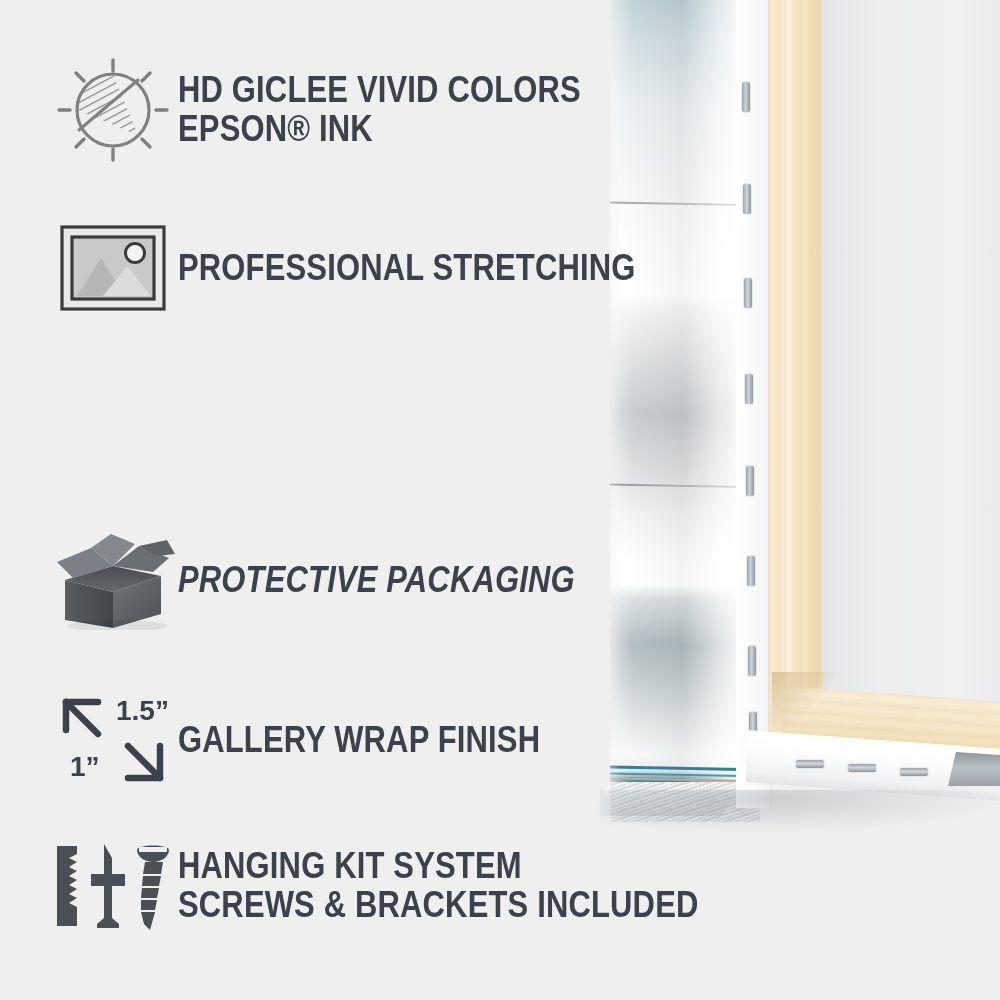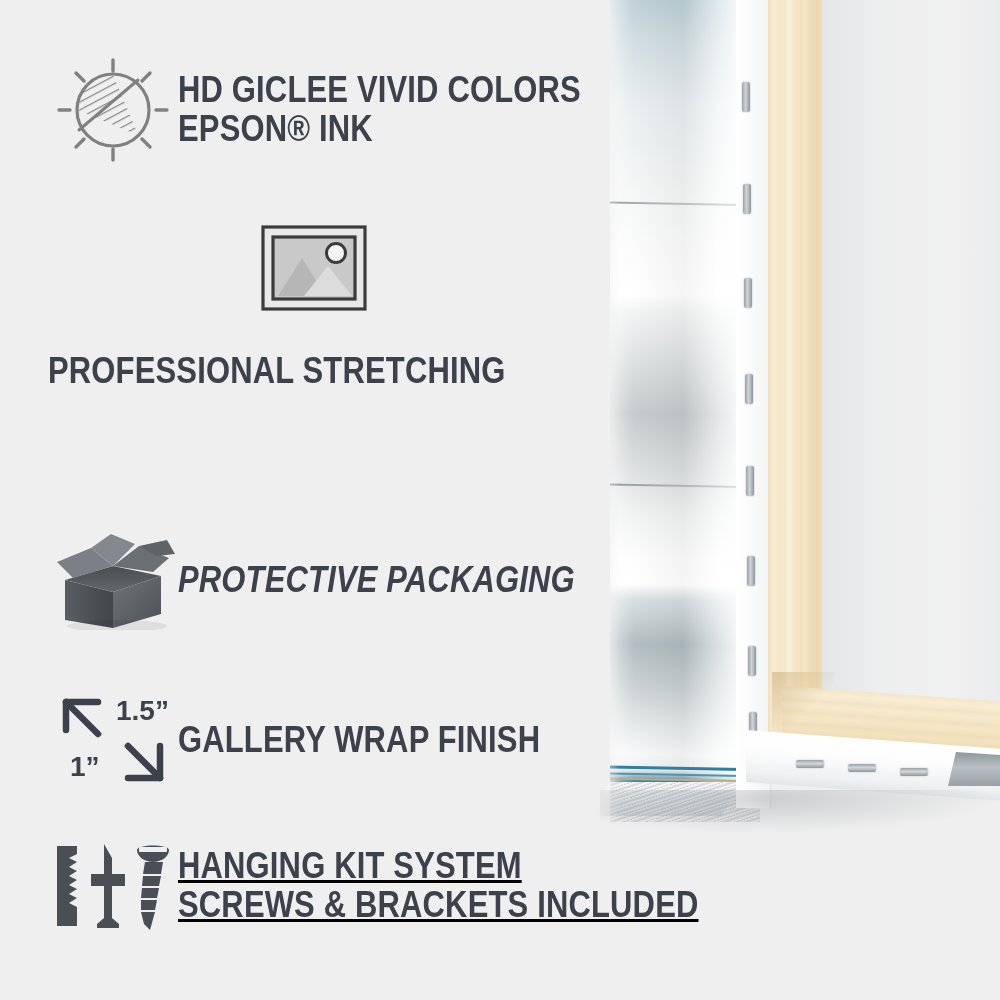--- a/index.html
+++ b/index.html
@@ -48,25 +48,25 @@
     line-height: 1.08;
     letter-spacing: 0.2px;
     transform: scaleX(0.86);
     transform-origin: left center;
     white-space: nowrap;
   }
   .feature-text .line2 { display: block; }
 
   
   #row-0 { top: 58px;  }
-  #row-1 { top: 222px; flex-direction: column; }
+  #row-1 { top: 222px; }
   #row-2 { top: 378px; }
   #row-3 { top: 530px; font-style: italic; }
   #row-4 { top: 690px; }
-  #row-5 { top: 840px; text-decoration: underline; }
+  #row-5 { top: 840px; }
 
   
   .photo {
     position: absolute;
     left: 596px;
     top: -4px;
     width: 412px;
     height: 830px;
     overflow: hidden;
   }

